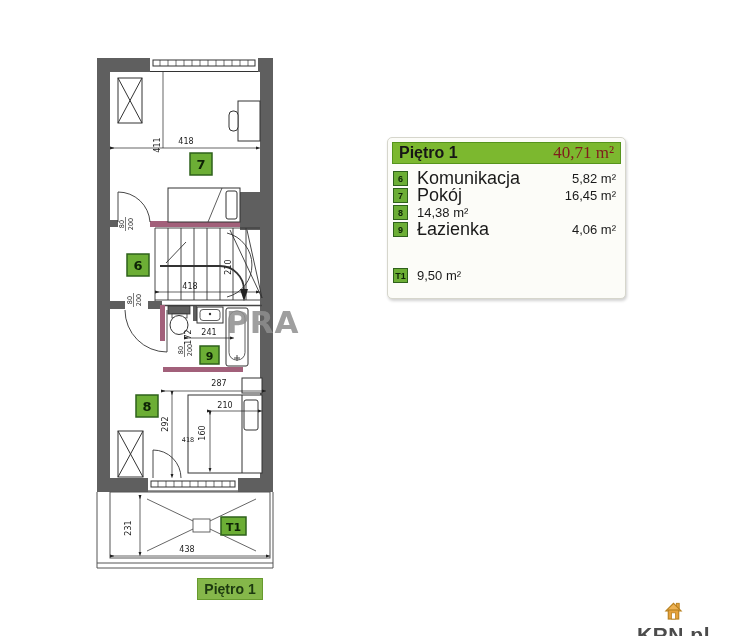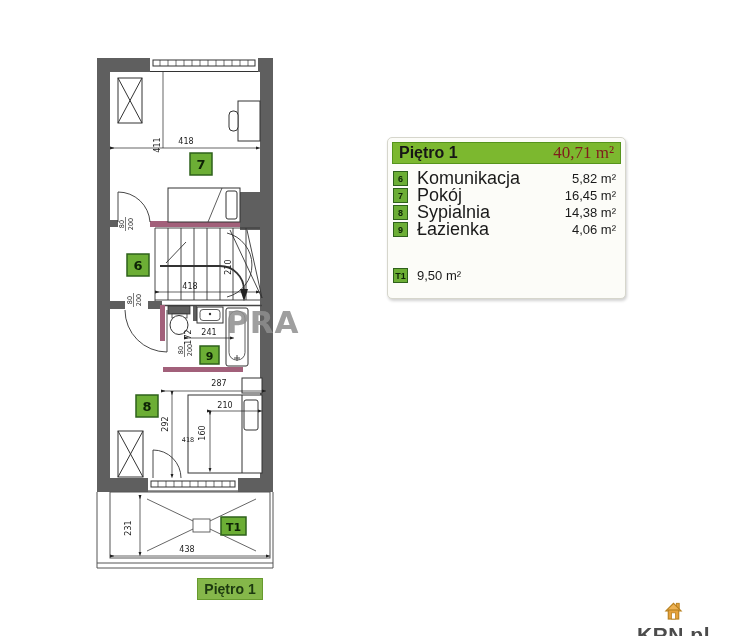--- a/index.html
+++ b/index.html
@@ -268,21 +268,20 @@
         <span class="lg-name">Komunikacja</span>
         <span class="lg-area">5,82 m²</span>
       </div>
       <div class="legend-row">
         <span class="lg-badge">7</span>
         <span class="lg-name">Pokój</span>
         <span class="lg-area">16,45 m²</span>
       </div>
       <div class="legend-row">
         <span class="lg-badge">8</span>
-        <span class="lg-name">Sypialnia</span>
         <span class="lg-area">14,38 m²</span>
       </div>
       <div class="legend-row">
         <span class="lg-badge">9</span>
         <span class="lg-name">Łazienka</span>
         <span class="lg-area">4,06 m²</span>
       </div>
       <div class="legend-row terrace">
         <span class="lg-badge">T1</span>
         <span class="lg-area">9,50 m²</span>

